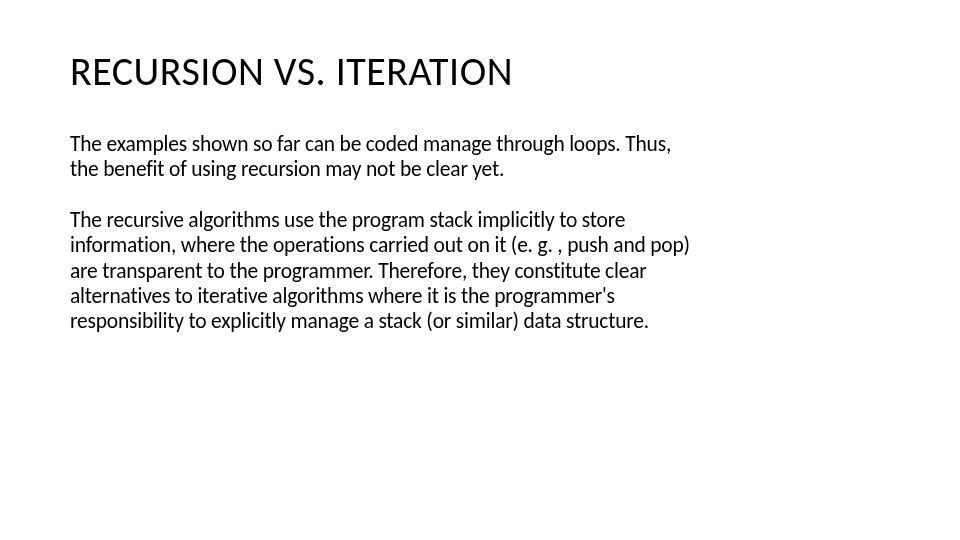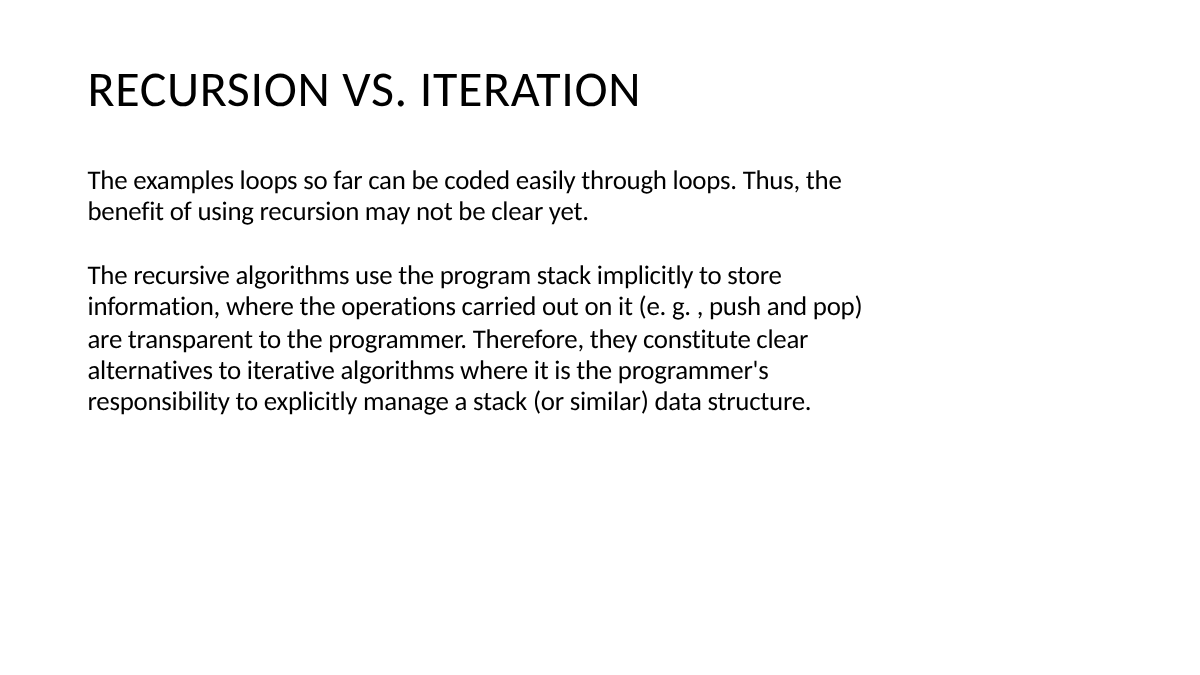--- a/index.html
+++ b/index.html
@@ -36,17 +36,17 @@
   .gap {
     height: 26px;
   }
 </style>
 </head>
 <body>
 
 <div class="slide">
   <h1 class="title">RECURSION VS. ITERATION</h1>
   <div class="body">
-    <p class="para">The examples loops so far can be coded easily through loops. Thus, the benefit of using recursion may not be clear yet.</p>
+    <p class="para">The examples shown so far can be coded manage through loops. Thus, the benefit of using recursion may not be clear yet.</p>
     <div class="gap"></div>
     <p class="para">The recursive algorithms use the program stack implicitly to store information, where the operations carried out on it (e. g. , push and pop) are transparent to the programmer. Therefore, they constitute clear alternatives to iterative algorithms where it is the programmer's responsibility to explicitly manage a stack (or similar) data structure.</p>
   </div>
 </div>
 
 </body></html>

